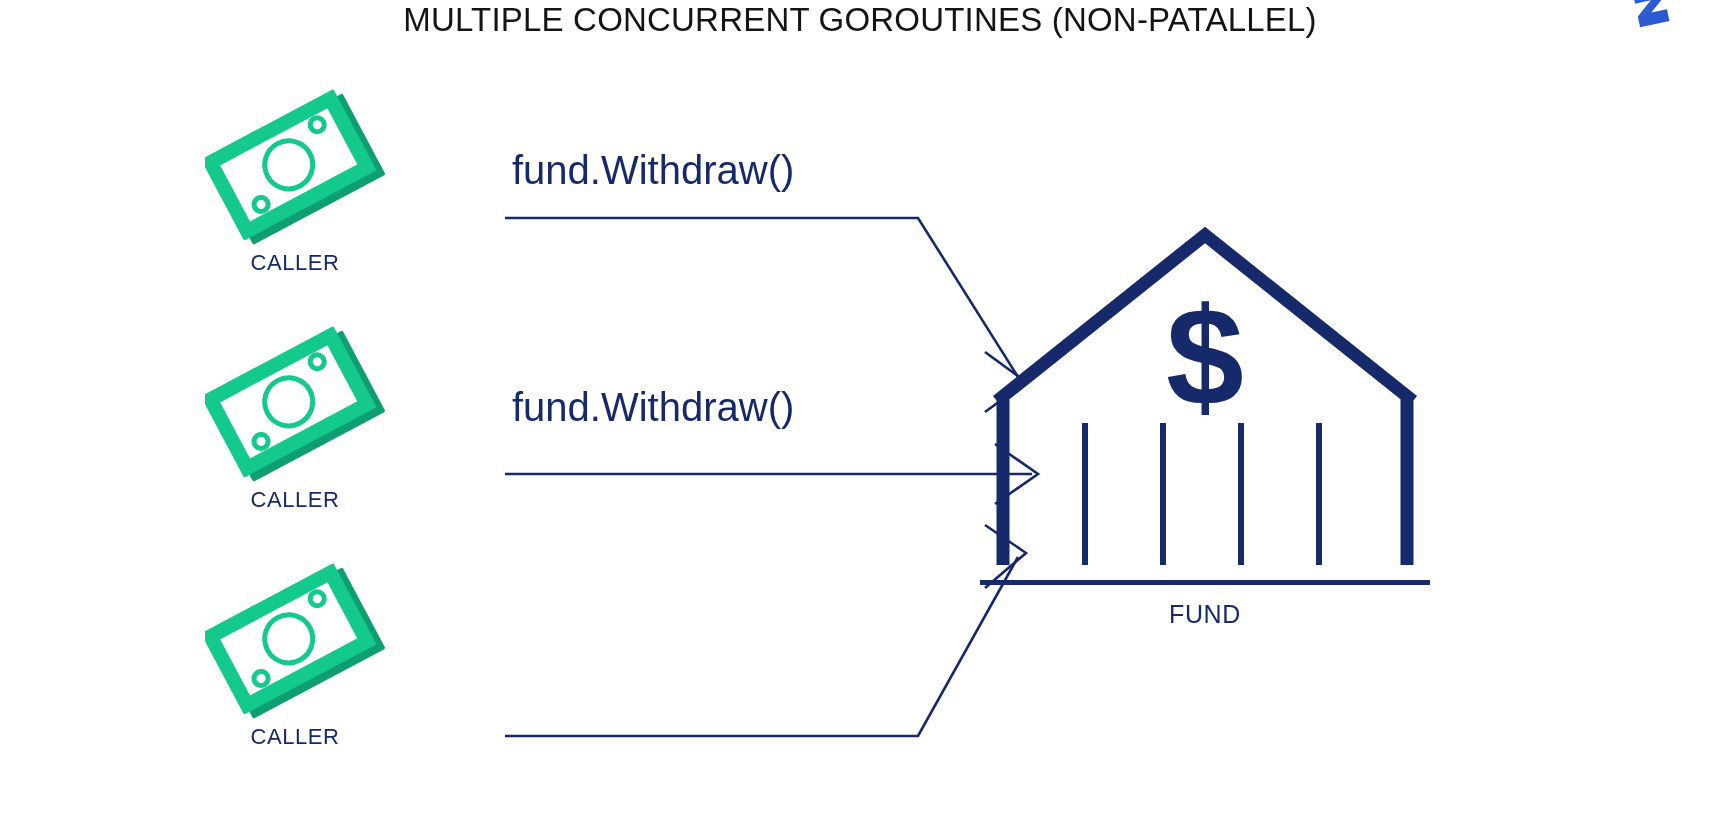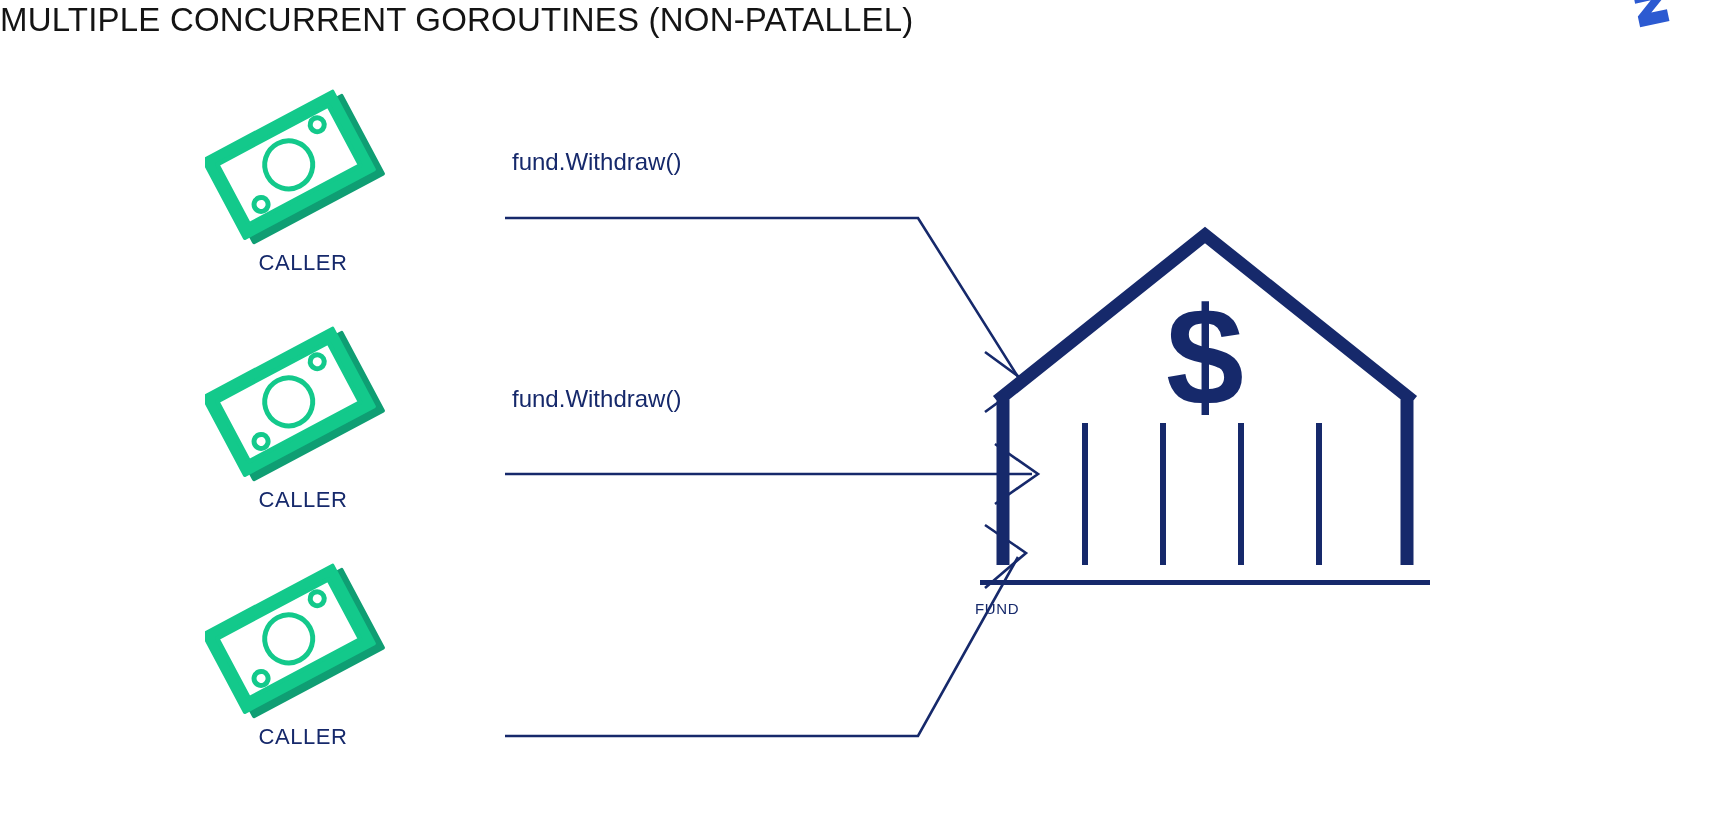--- a/index.html
+++ b/index.html
@@ -23,21 +23,21 @@
     height: 837px;
     background: #ffffff;
   }
 
   
   .title {
     position: absolute;
     left: 0;
     top: 0px;
     width: 1720px;
-    text-align: left;
+    text-align: center;
     font-size: 33px;
     letter-spacing: 0.2px;
     color: #141414;
     font-family: "Liberation Sans", sans-serif;
     font-weight: 400;
     line-height: 40px;
   }
 
   
   .logo-wrap {
@@ -72,38 +72,38 @@
   }
   .caller .bill {
     position: absolute;
     left: 0;
     top: 0;
     width: 180px;
     height: 180px;
   }
   .caller .caller-label {
     position: absolute;
-    left: 8px;
+    left: 0;
     top: 172px;
     width: 180px;
     text-align: center;
     font-size: 22px;
     color: #16296b;
     letter-spacing: 0.6px;
     font-family: "Liberation Sans", sans-serif;
   }
 
   .caller-1 { left: 205px; top: 78px; }
   .caller-2 { left: 205px; top: 315px; }
   .caller-3 { left: 205px; top: 552px; }
 
   
   .call-label {
     position: absolute;
-    font-size: 24px;
+    font-size: 40px;
     color: #16296b;
     font-family: "Liberation Sans", sans-serif;
     white-space: nowrap;
   }
   .call-label-1 { left: 512px; top: 148px; }
   .call-label-2 { left: 512px; top: 385px; }
   .call-label-3 { left: 524px; top: 622px; }
 
   
   .arrows {
@@ -120,22 +120,22 @@
     left: 975px;
     top: 225px;
     width: 460px;
     height: 360px;
   }
   .bank-label {
     position: absolute;
     left: 975px;
     top: 600px;
     width: 460px;
-    text-align: left;
-    font-size: 15px;
+    text-align: center;
+    font-size: 25px;
     color: #16296b;
     letter-spacing: 0.6px;
     font-family: "Liberation Sans", sans-serif;
   }
 </style>
 </head>
 <body>
 
 <div id="slide">
 

